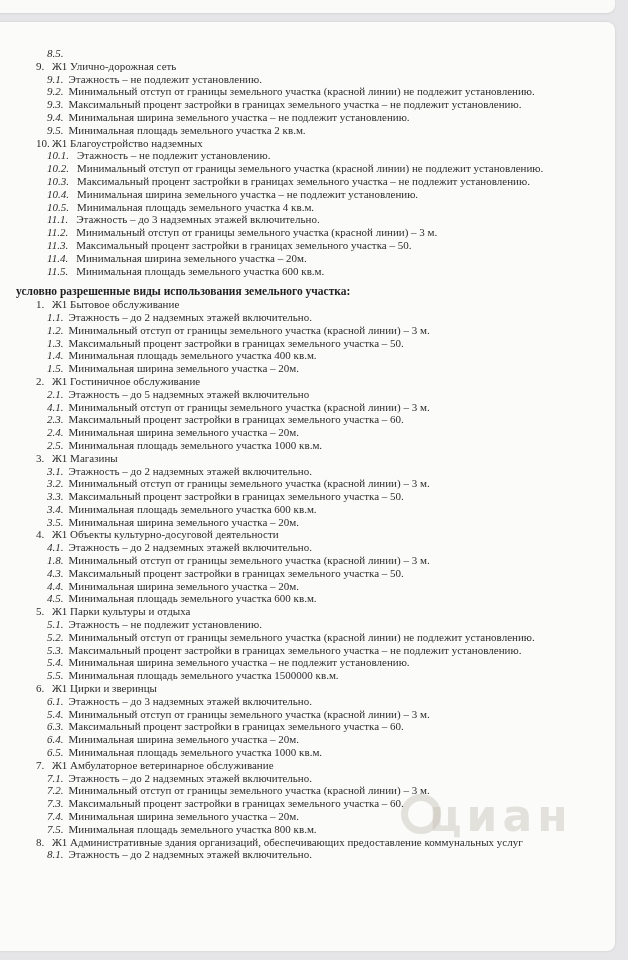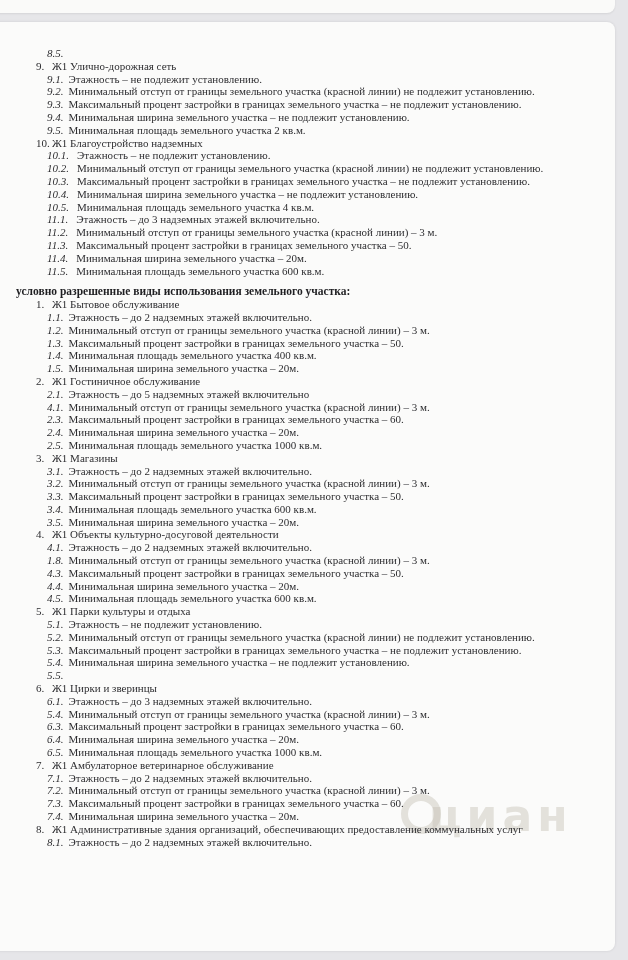--- a/index.html
+++ b/index.html
@@ -249,20 +249,21 @@
         <div class="row lvl2">
           <span class="num">5.3.</span>
           <span class="txt">Максимальный процент застройки в границах земельного участка – не подлежит установлению.</span>
         </div>
         <div class="row lvl2">
           <span class="num">5.4.</span>
           <span class="txt">Минимальная ширина земельного участка – не подлежит установлению.</span>
         </div>
         <div class="row lvl2">
           <span class="num">5.5.</span>
+          <span class="txt">Минимальная площадь земельного участка 1500000 кв.м.</span>
         </div>
         <div class="row lvl1">
           <span class="num">6.</span>
           <span class="txt">Ж1 Цирки и зверинцы</span>
         </div>
         <div class="row lvl2">
           <span class="num">6.1.</span>
           <span class="txt">Этажность – до 3 надземных этажей включительно.</span>
         </div>
         <div class="row lvl2">
@@ -294,20 +295,24 @@
           <span class="txt">Минимальный отступ от границы земельного участка (красной линии) – 3 м.</span>
         </div>
         <div class="row lvl2">
           <span class="num">7.3.</span>
           <span class="txt">Максимальный процент застройки в границах земельного участка – 60.</span>
         </div>
         <div class="row lvl2">
           <span class="num">7.4.</span>
           <span class="txt">Минимальная ширина земельного участка – 20м.</span>
         </div>
+        <div class="row lvl2">
+          <span class="num">7.5.</span>
+          <span class="txt">Минимальная площадь земельного участка 800 кв.м.</span>
+        </div>
         <div class="row lvl1">
           <span class="num">8.</span>
           <span class="txt">Ж1 Административные здания организаций, обеспечивающих предоставление коммунальных услуг</span>
         </div>
         <div class="row lvl2">
           <span class="num">8.1.</span>
           <span class="txt">Этажность – до 2 надземных этажей включительно.</span>
         </div>
       </div>
   </div>

